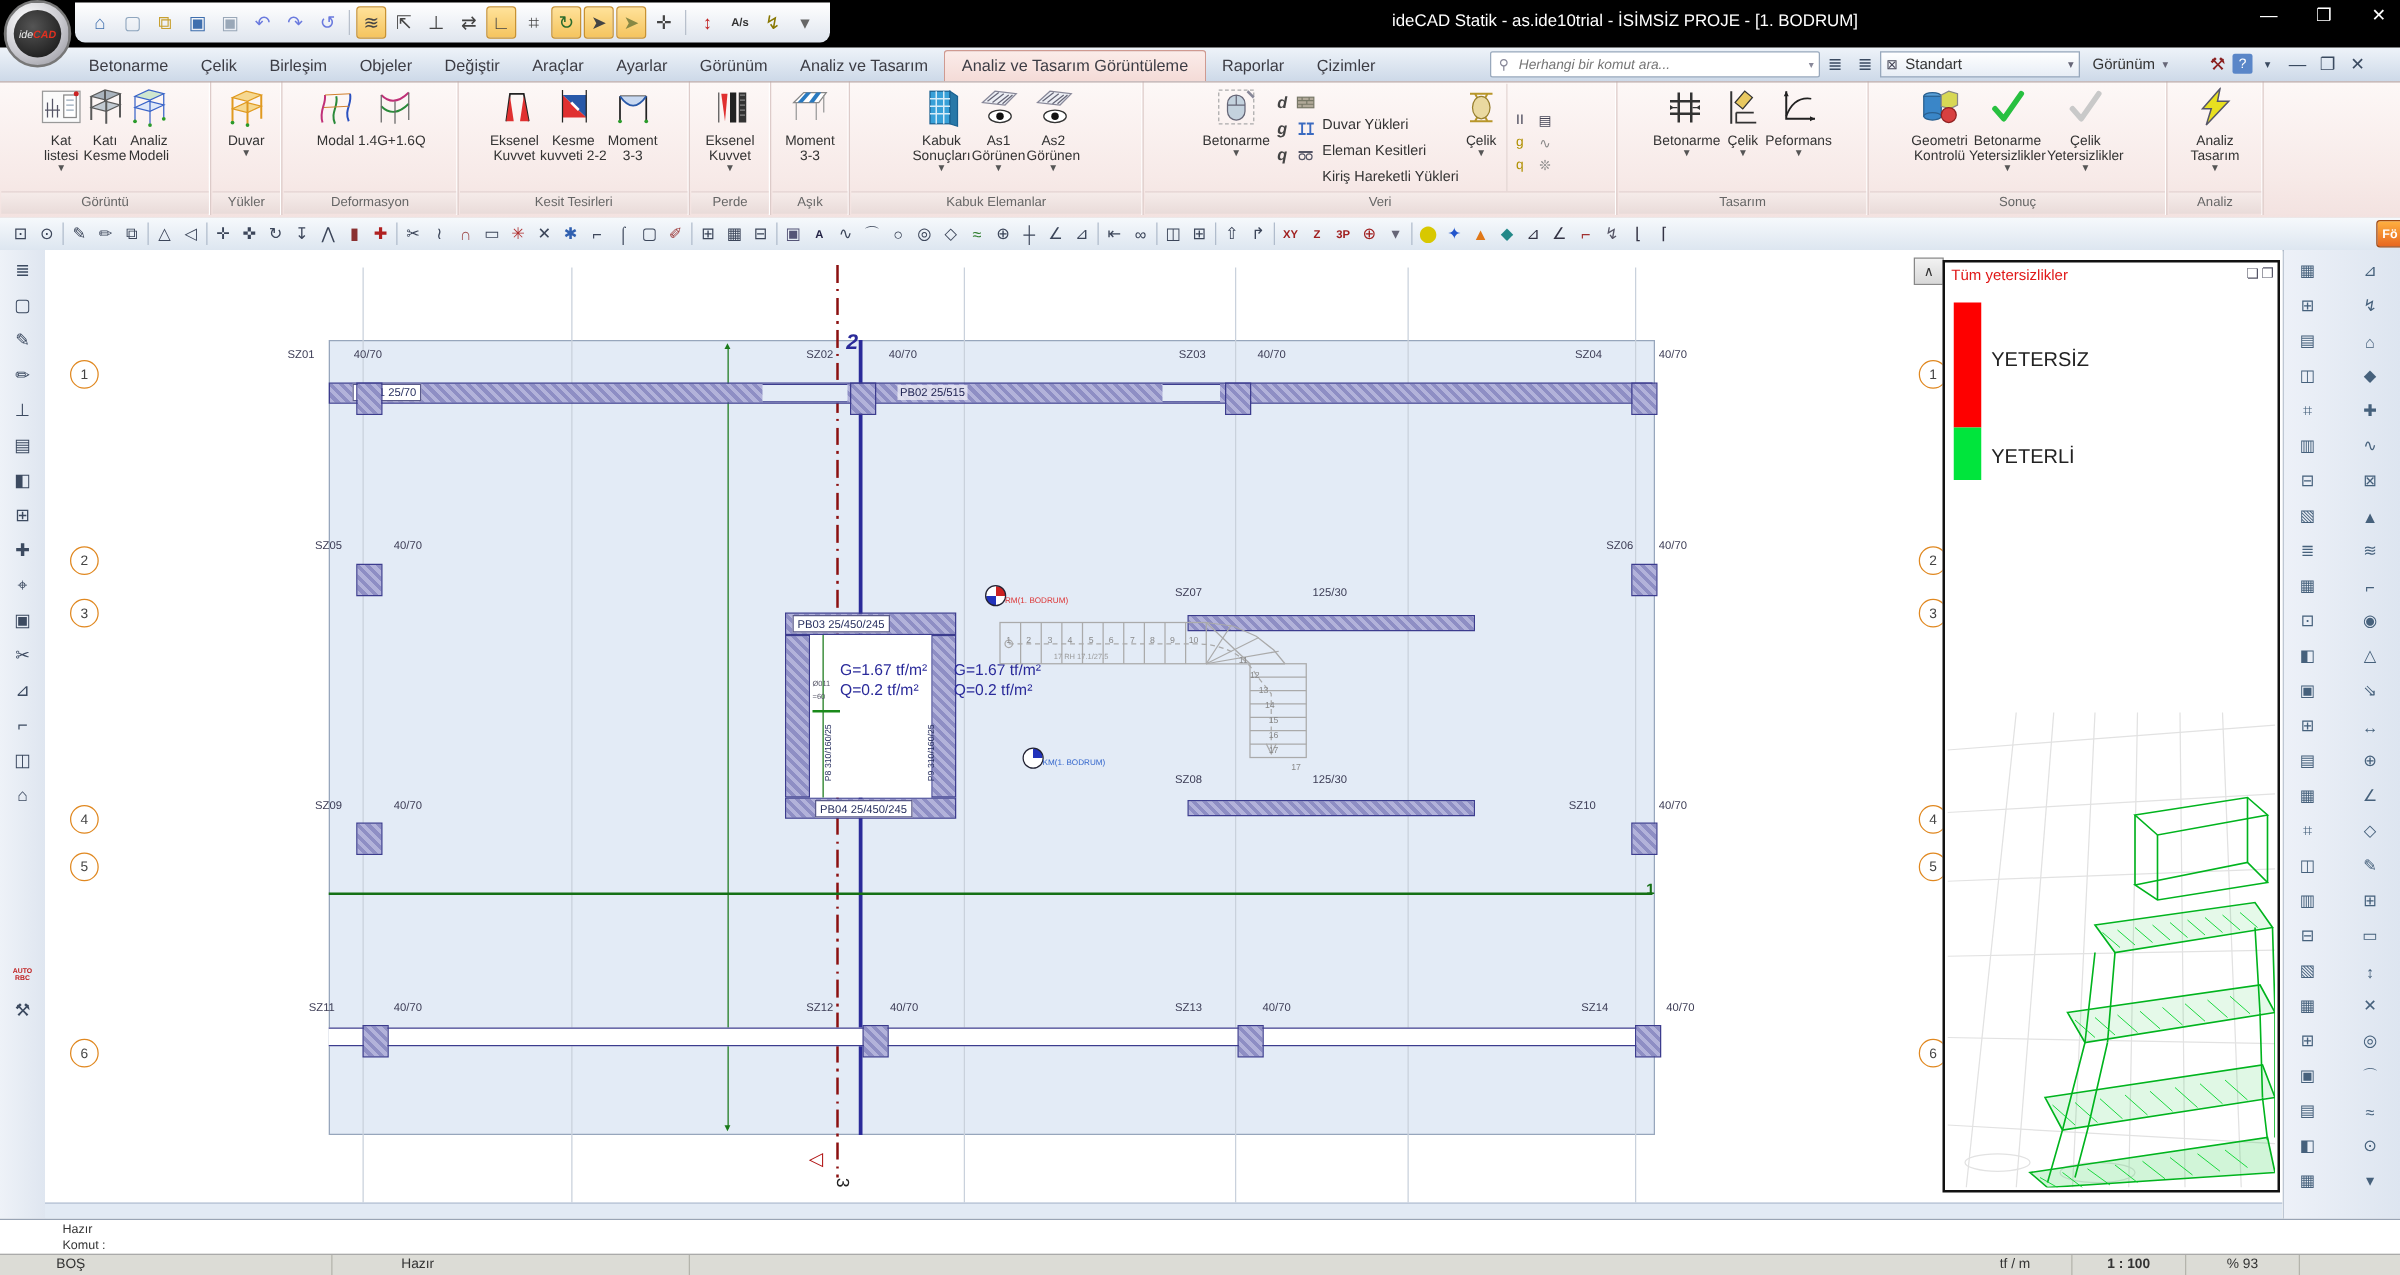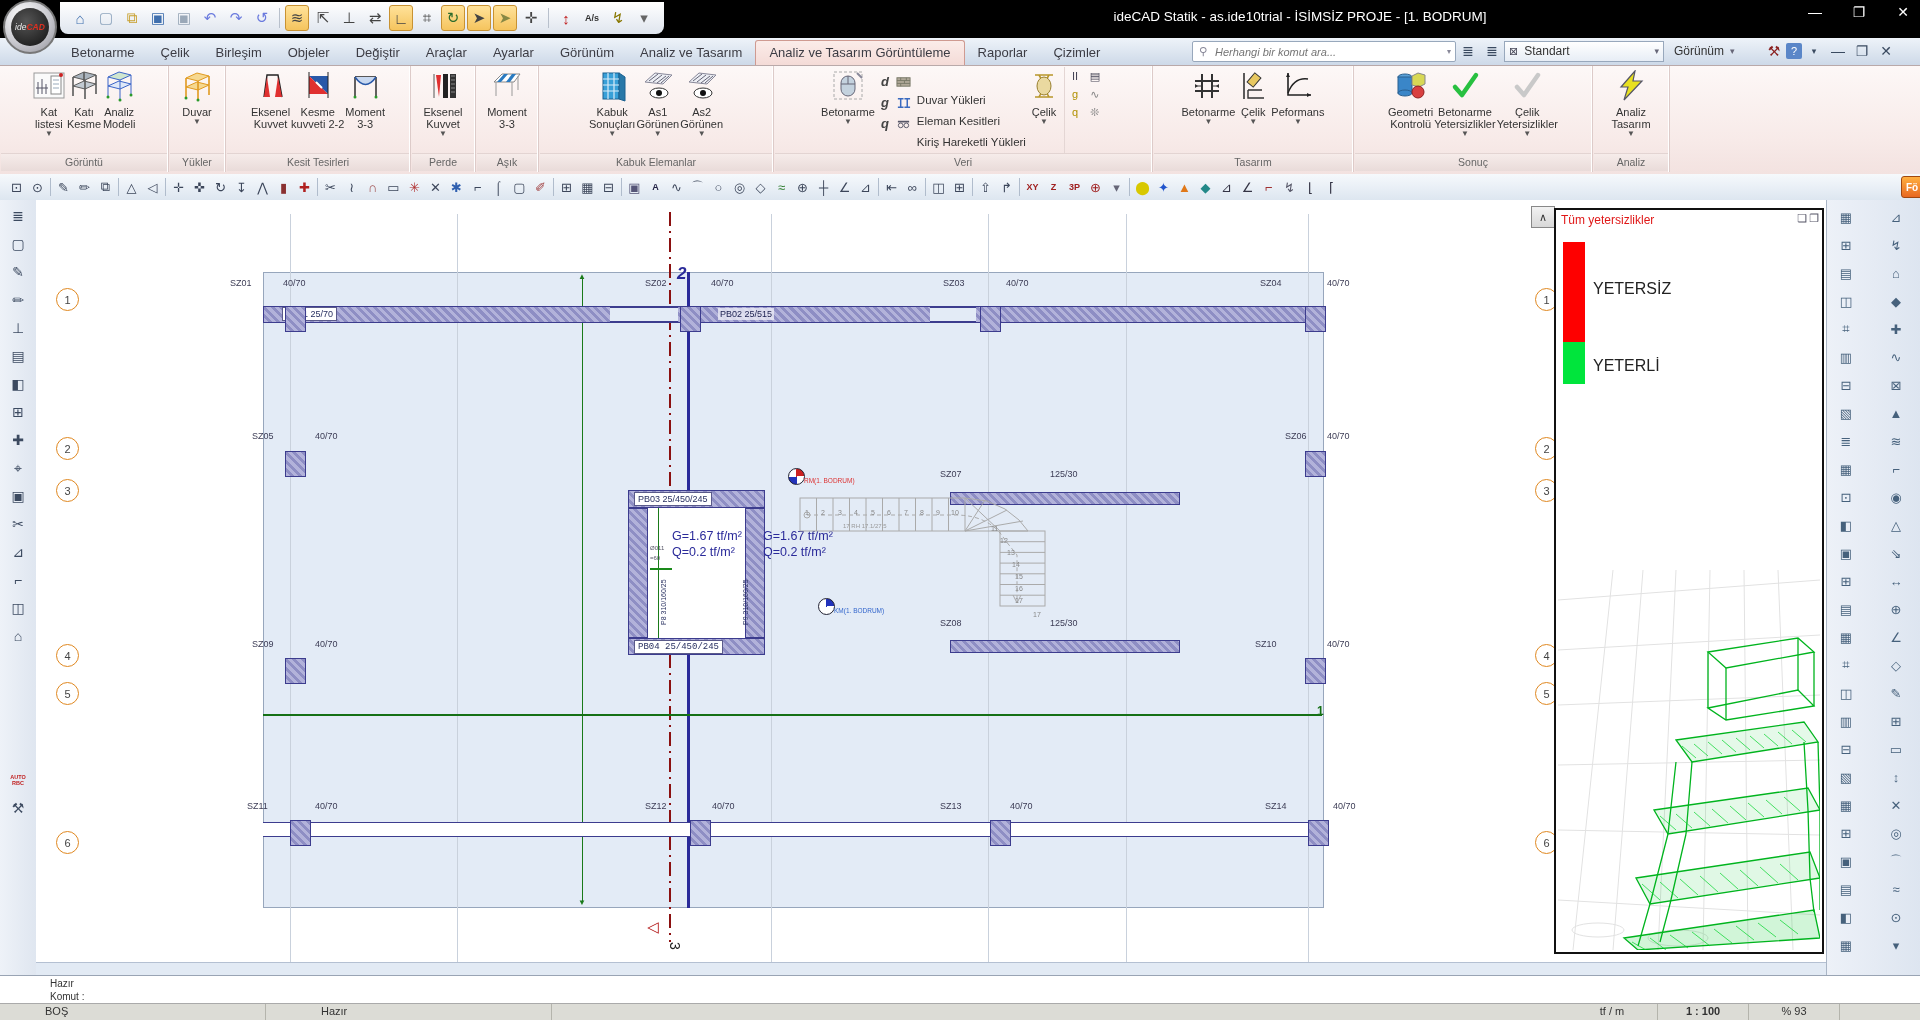--- a/index.html
+++ b/index.html
@@ -231,20 +231,42 @@
                 <circle cx="6" cy="28" r="1.5"></circle>
                 <circle cx="18" cy="30" r="1.5"></circle>
               </g>
             </svg></div>
           <div class="rlab">Duvar</div>
           <div class="rcar">▼</div>
         </div>
       </div>
       <div class="rg-label">Yükler</div>
     </div>
+    <div class="rgroup" style="width: 140px;">
+      <div class="rg-body">
+        <div class="rbtn">
+          <div><svg viewBox="0 0 34 32" width="34" height="32" xmlns="http://www.w3.org/2000/svg">
+              <path d="M7,28 C4,18 10,14 9,6" stroke="#c03078" fill="none" stroke-width="1.6"></path>
+              <path d="M17,29 C13,20 20,15 18,7" stroke="#2a8a3a" fill="none" stroke-width="1.6"></path>
+              <path d="M28,27 C24,18 31,13 29,5" stroke="#2a50c0" fill="none" stroke-width="1.6"></path>
+              <path d="M9,6 L29,5 M8,16 L28,15" stroke="#d08030" fill="none"></path>
+            </svg></div>
+          <div class="rlab">Modal</div>
+        </div>
+        <div class="rbtn">
+          <div><svg viewBox="0 0 34 32" width="34" height="32" xmlns="http://www.w3.org/2000/svg">
+              <path d="M8,6 Q18,16 30,4" stroke="#c03078" fill="none" stroke-width="1.5"></path>
+              <path d="M8,15 Q18,25 30,13" stroke="#2a8a3a" fill="none" stroke-width="1.5"></path>
+              <path d="M8,6 V28 M30,4 V26 M19,11 V29" stroke="#666" fill="none"></path>
+            </svg></div>
+          <div class="rlab">1.4G+1.6Q</div>
+        </div>
+      </div>
+      <div class="rg-label">Deformasyon</div>
+    </div>
     <div class="rgroup" style="width: 184px;">
       <div class="rg-body">
         <div class="rbtn">
           <div><svg viewBox="0 0 34 32" width="34" height="32" xmlns="http://www.w3.org/2000/svg">
               <path d="M10,27 L13,5 H24 L28,27" stroke="#222" fill="none" stroke-width="1.4"></path>
               <path d="M10,27 L13,7 L16,27 Z" fill="#e03030"></path>
               <path d="M28,27 L24,7 L21,27 Z" fill="#e03030"></path>
             </svg></div>
           <div class="rlab">Eksenel</div>
           <div class="rlab">Kuvvet</div>
@@ -384,21 +406,21 @@
           </div>
         </div>
         <div class="rbtn">
           <div><svg viewBox="0 0 34 32" width="34" height="32" xmlns="http://www.w3.org/2000/svg">
               <path d="M8,5 H26 M8,27 H26 M12,5 C17,13 17,19 12,27 M22,5 C17,13 17,19 22,27" stroke="#b8962a" fill="none" stroke-width="1.6"></path>
               <ellipse cx="17" cy="16" rx="7" ry="9" fill="#ead9a0" stroke="#998030"></ellipse>
             </svg></div>
           <div class="rlab">Çelik</div>
           <div class="rcar">▼</div>
         </div>
-        <div style="display: grid; grid-template-columns: 20px 20px; align-content: flex-start; padding-top: 0; border-left: 1px solid rgb(228, 214, 212); margin-left: 2px;">
+        <div style="display: grid; grid-template-columns: 20px 20px; align-content: flex-start; padding-top: 20px; border-left: 1px solid rgb(228, 214, 212); margin-left: 2px;">
           <div class="mini" style="color: rgb(68, 68, 85);">II</div>
           <div class="mini" style="color: rgb(68, 68, 85);">▤</div>
           <div class="mini" style="color: rgb(176, 144, 0);">g</div>
           <div class="mini" style="color: rgb(136, 136, 136);">∿</div>
           <div class="mini" style="color: rgb(176, 144, 0);">q</div>
           <div class="mini" style="color: rgb(136, 136, 136);">❊</div>
         </div>
       </div>
       <div class="rg-label">Veri</div>
     </div>
@@ -689,21 +711,21 @@
     <div class="hatch" style="left: 254px; top: 620px; width: 21px; height: 26px;"></div>
     <div class="hatch" style="left: 654px; top: 620px; width: 21px; height: 26px;"></div>
     <div class="hatch" style="left: 954px; top: 620px; width: 21px; height: 26px;"></div>
     <div class="hatch" style="left: 1272px; top: 620px; width: 21px; height: 26px;"></div>
     <div class="hatch" style="left: 592px; top: 290px; width: 137px; height: 18px;"></div>
     <div class="hatch" style="left: 592px; top: 438px; width: 137px; height: 17px;"></div>
     <div class="hatch" style="left: 592px; top: 308px; width: 20px; height: 130px;"></div>
     <div class="hatch" style="left: 709px; top: 308px; width: 20px; height: 130px;"></div>
     <div class="abs" style="left: 612px; top: 308px; width: 97px; height: 130px; background: rgb(255, 255, 255);"></div>
     <div class="beamlabelbox" style="left: 598px; top: 292px;">PB03 25/450/245</div>
-    <div class="beamlabelbox" style="left: 598px; top: 440px; font-family: Liberation Mono, monospace;">PB04 25/450/245</div>
+    <div class="beamlabelbox" style="left: 616px; top: 440px;">PB04 25/450/245</div>
     <div class="abs rot90" style="left: 624px; top: 425px; font-size: 7px; color: rgb(40, 48, 96);">P8 310/160/25</div>
     <div class="abs rot90" style="left: 706px; top: 425px; font-size: 7px; color: rgb(40, 48, 96);">P9 310/160/25</div>
     <div class="abs" style="left: 622px; top: 308px; width: 1px; height: 130px; background: rgb(26, 122, 26);"></div>
     <div class="abs" style="left: 614px; top: 345px; font-size: 6px; color: rgb(85, 85, 102);">Ø011</div>
     <div class="abs" style="left: 614px; top: 355px; font-size: 6px; color: rgb(85, 85, 102);">=60</div>
     <div class="abs" style="left: 614px; top: 368px; width: 22px; height: 2px; background: rgb(26, 138, 26);"></div>
     <div class="lbl" style="left: 194px; top: 78px;">SZ01</div>
     <div class="lbl" style="left: 247px; top: 78px;">40/70</div>
     <div class="lbl" style="left: 609px; top: 78px;">SZ02</div>
     <div class="lbl" style="left: 675px; top: 78px;">40/70</div>

